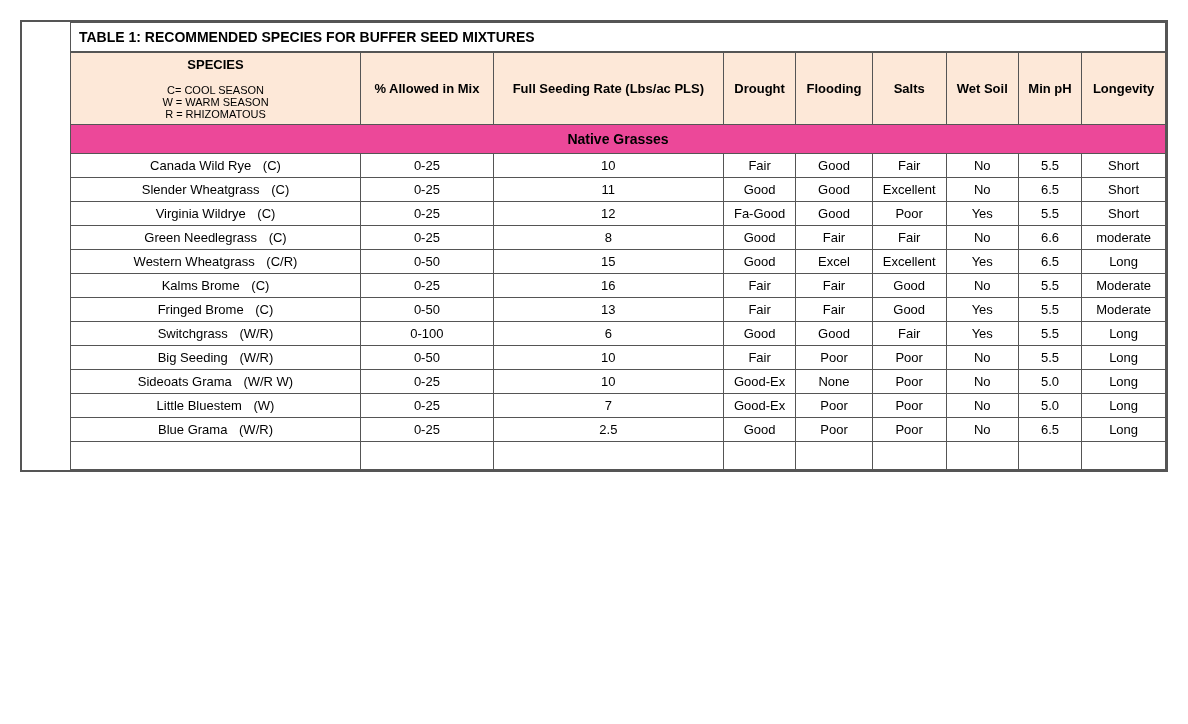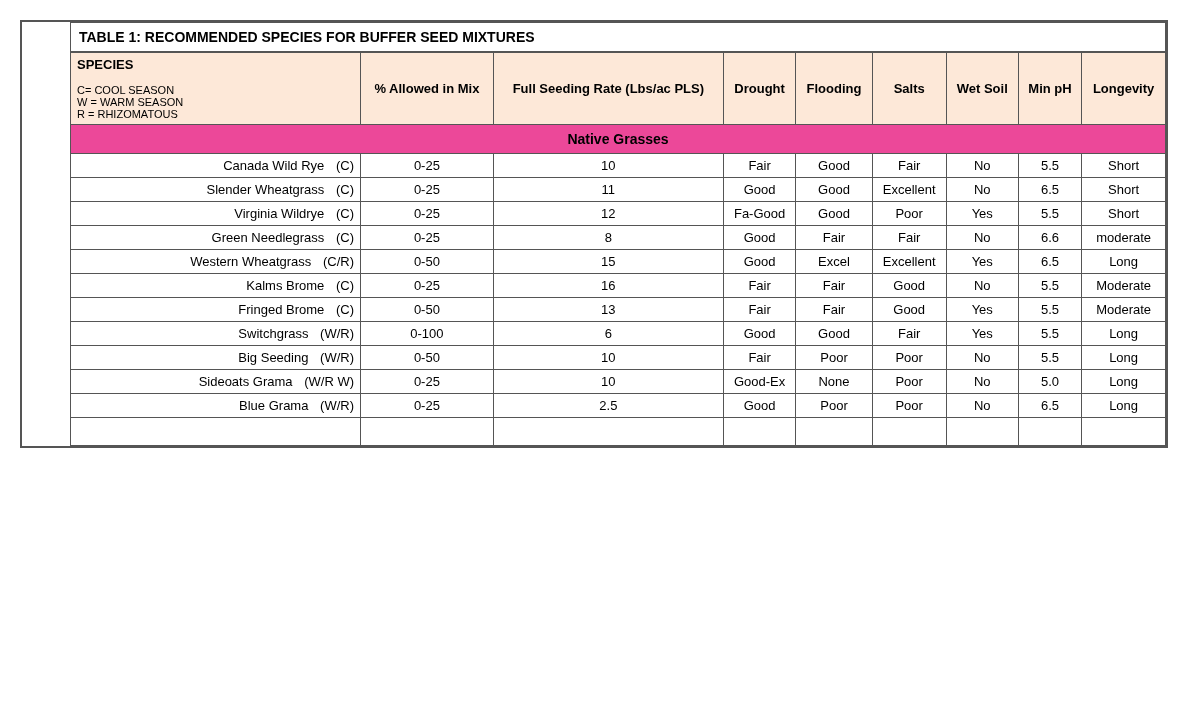--- a/index.html
+++ b/index.html
@@ -36,21 +36,21 @@
       text-align: left;
       border-bottom: 2px solid #555;
       padding: 6px 8px;
     }
     .header-row th {
       background: #fde8d8;
       font-weight: bold;
       vertical-align: middle;
     }
     .header-species {
-      text-align: left;
+      text-align: center;
       width: 290px;
     }
     .header-species .sub-text {
       font-weight: normal;
       font-size: 11px;
       margin-top: 12px;
     }
     .section-header td {
       background: #ec4899;
       font-weight: bold;
@@ -58,21 +58,21 @@
       text-align: center;
       padding: 6px;
     }
     .data-row td {
       background: #fff;
     }
     .data-row:nth-child(even) td {
       background: #fff;
     }
     .species-cell {
-      text-align: right;
+      text-align: center;
       width: 290px;
     }
     .species-name {
       display: inline;
     }
     .species-type {
       display: inline;
       margin-left: 8px;
     }
     .empty-row td {
@@ -249,20 +249,34 @@
         <td>10</td>
         <td>Good-Ex</td>
         <td>None</td>
         <td>Poor</td>
         <td>No</td>
         <td>5.0</td>
         <td>Long</td>
       </tr>
       <tr class="data-row">
         <td class="species-cell">
+          <span class="species-name">Little Bluestem</span>
+          <span class="species-type">(W)</span>
+        </td>
+        <td>0-25</td>
+        <td>7</td>
+        <td>Good-Ex</td>
+        <td>Poor</td>
+        <td>Poor</td>
+        <td>No</td>
+        <td>5.0</td>
+        <td>Long</td>
+      </tr>
+      <tr class="data-row">
+        <td class="species-cell">
           <span class="species-name">Blue Grama</span>
           <span class="species-type">(W/R)</span>
         </td>
         <td>0-25</td>
         <td>2.5</td>
         <td>Good</td>
         <td>Poor</td>
         <td>Poor</td>
         <td>No</td>
         <td>6.5</td>

